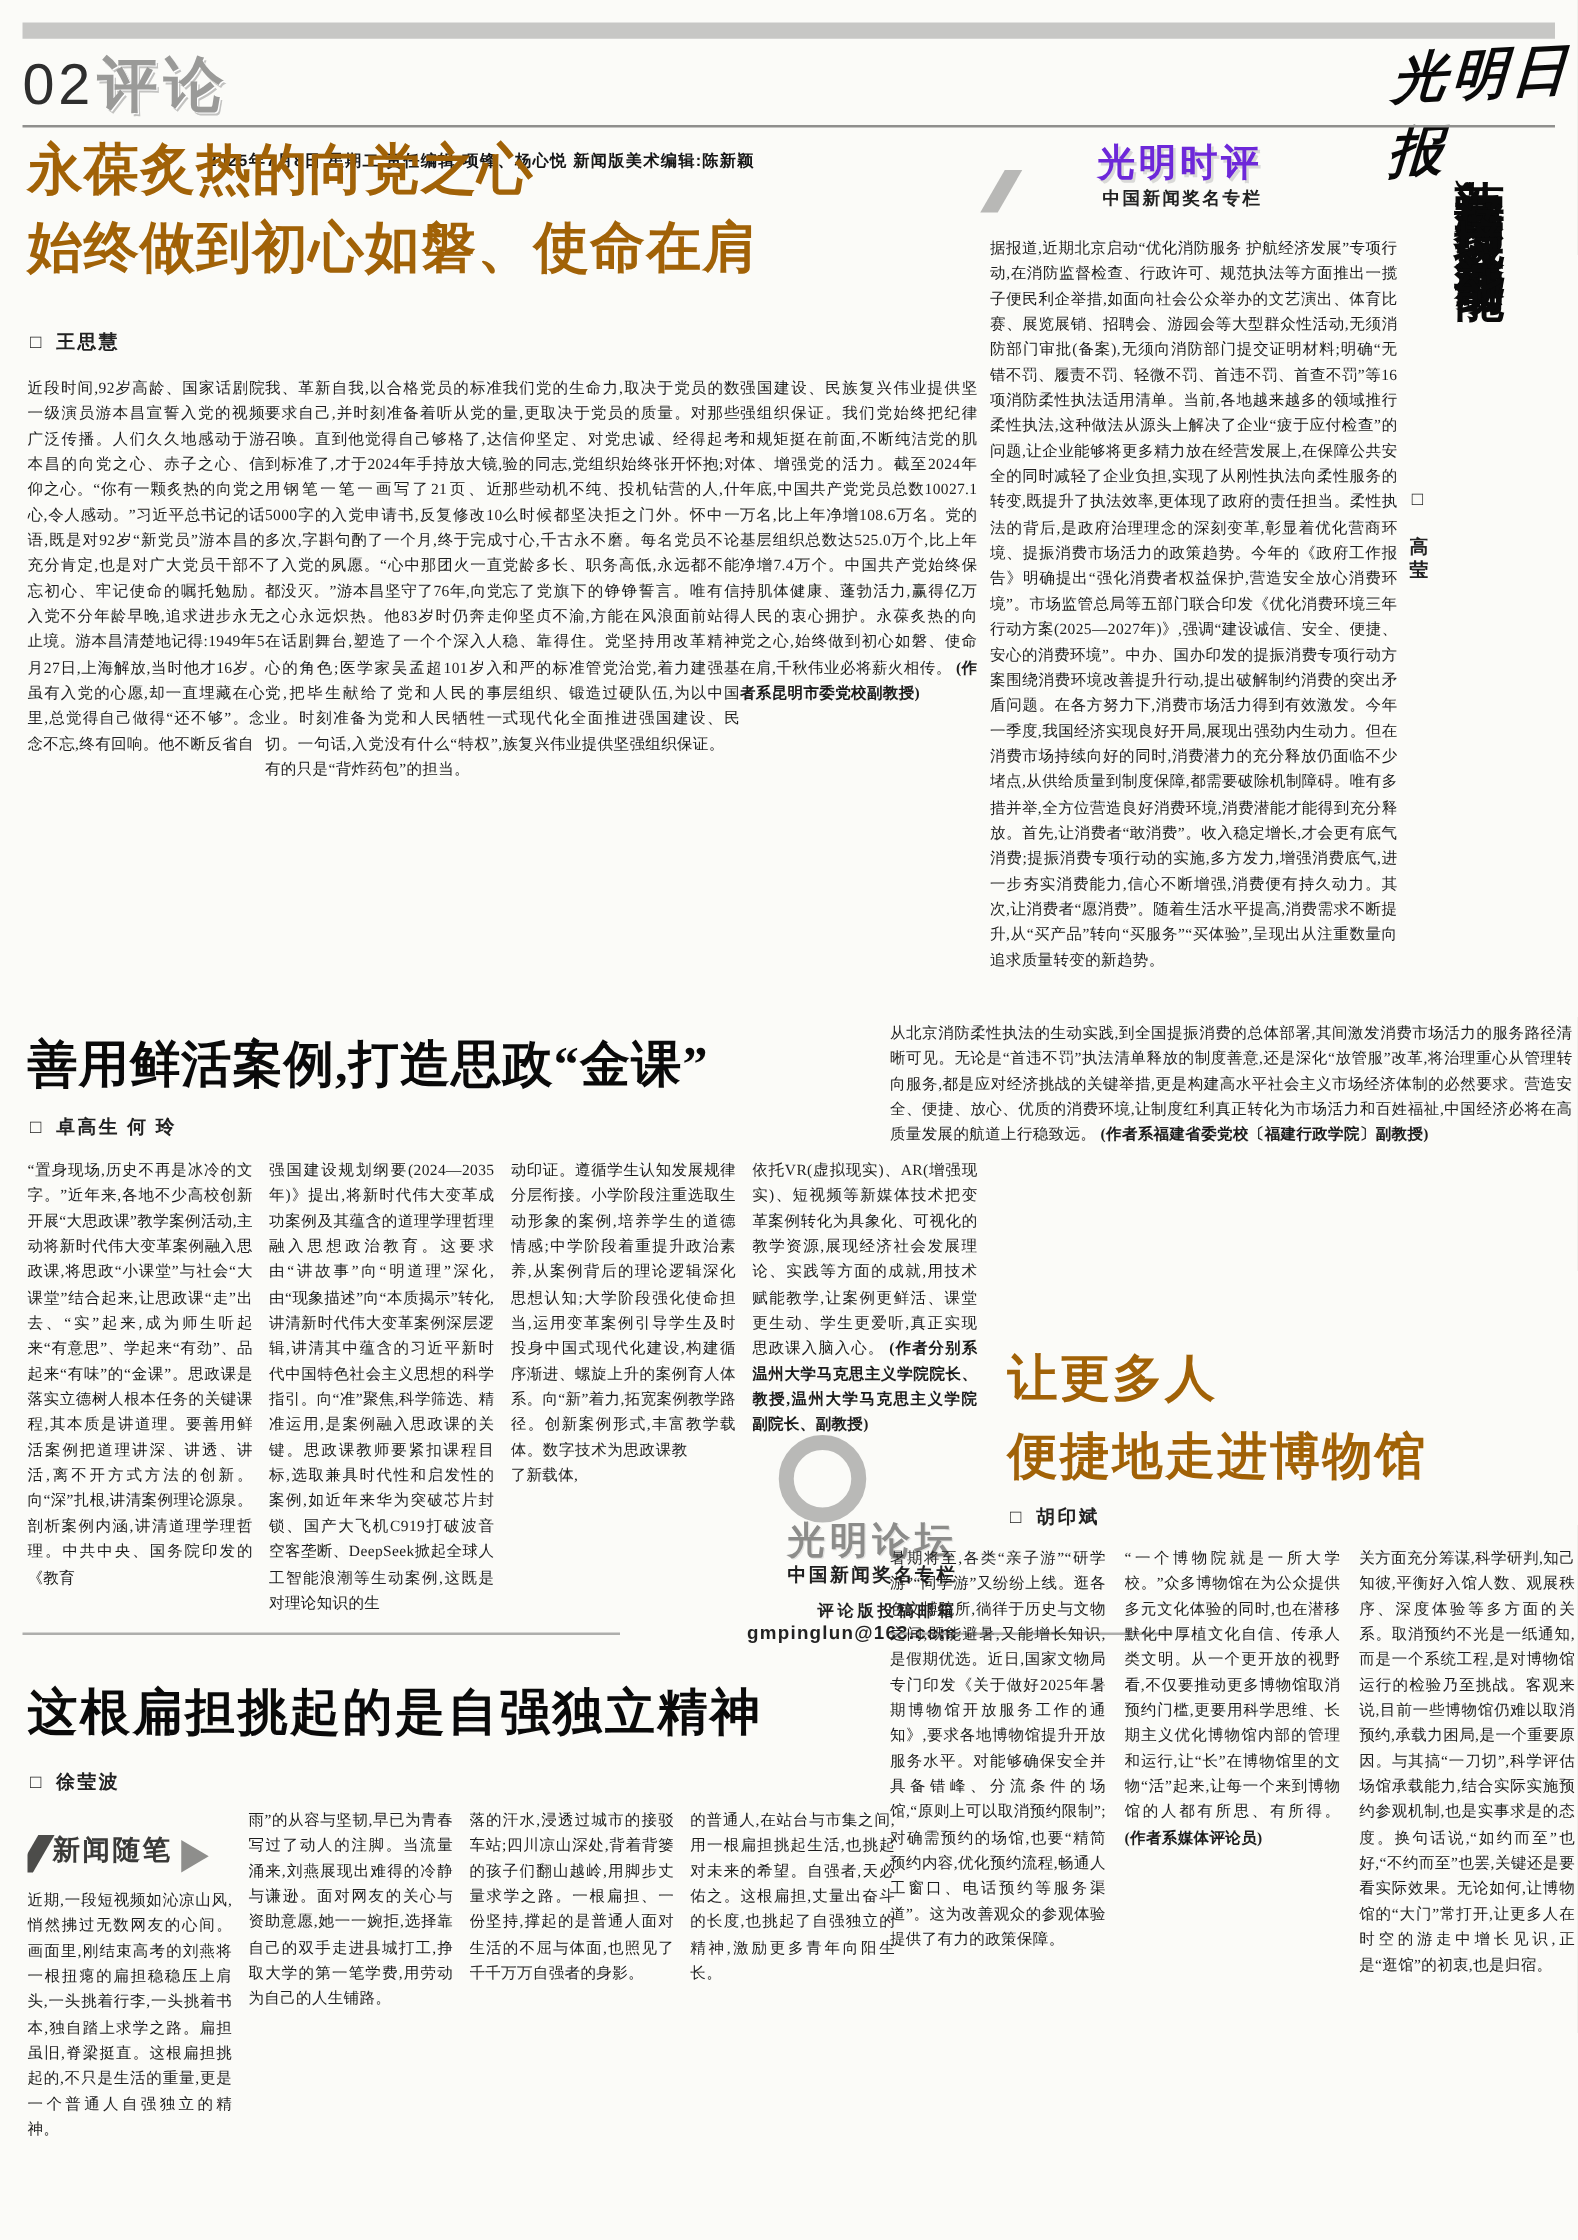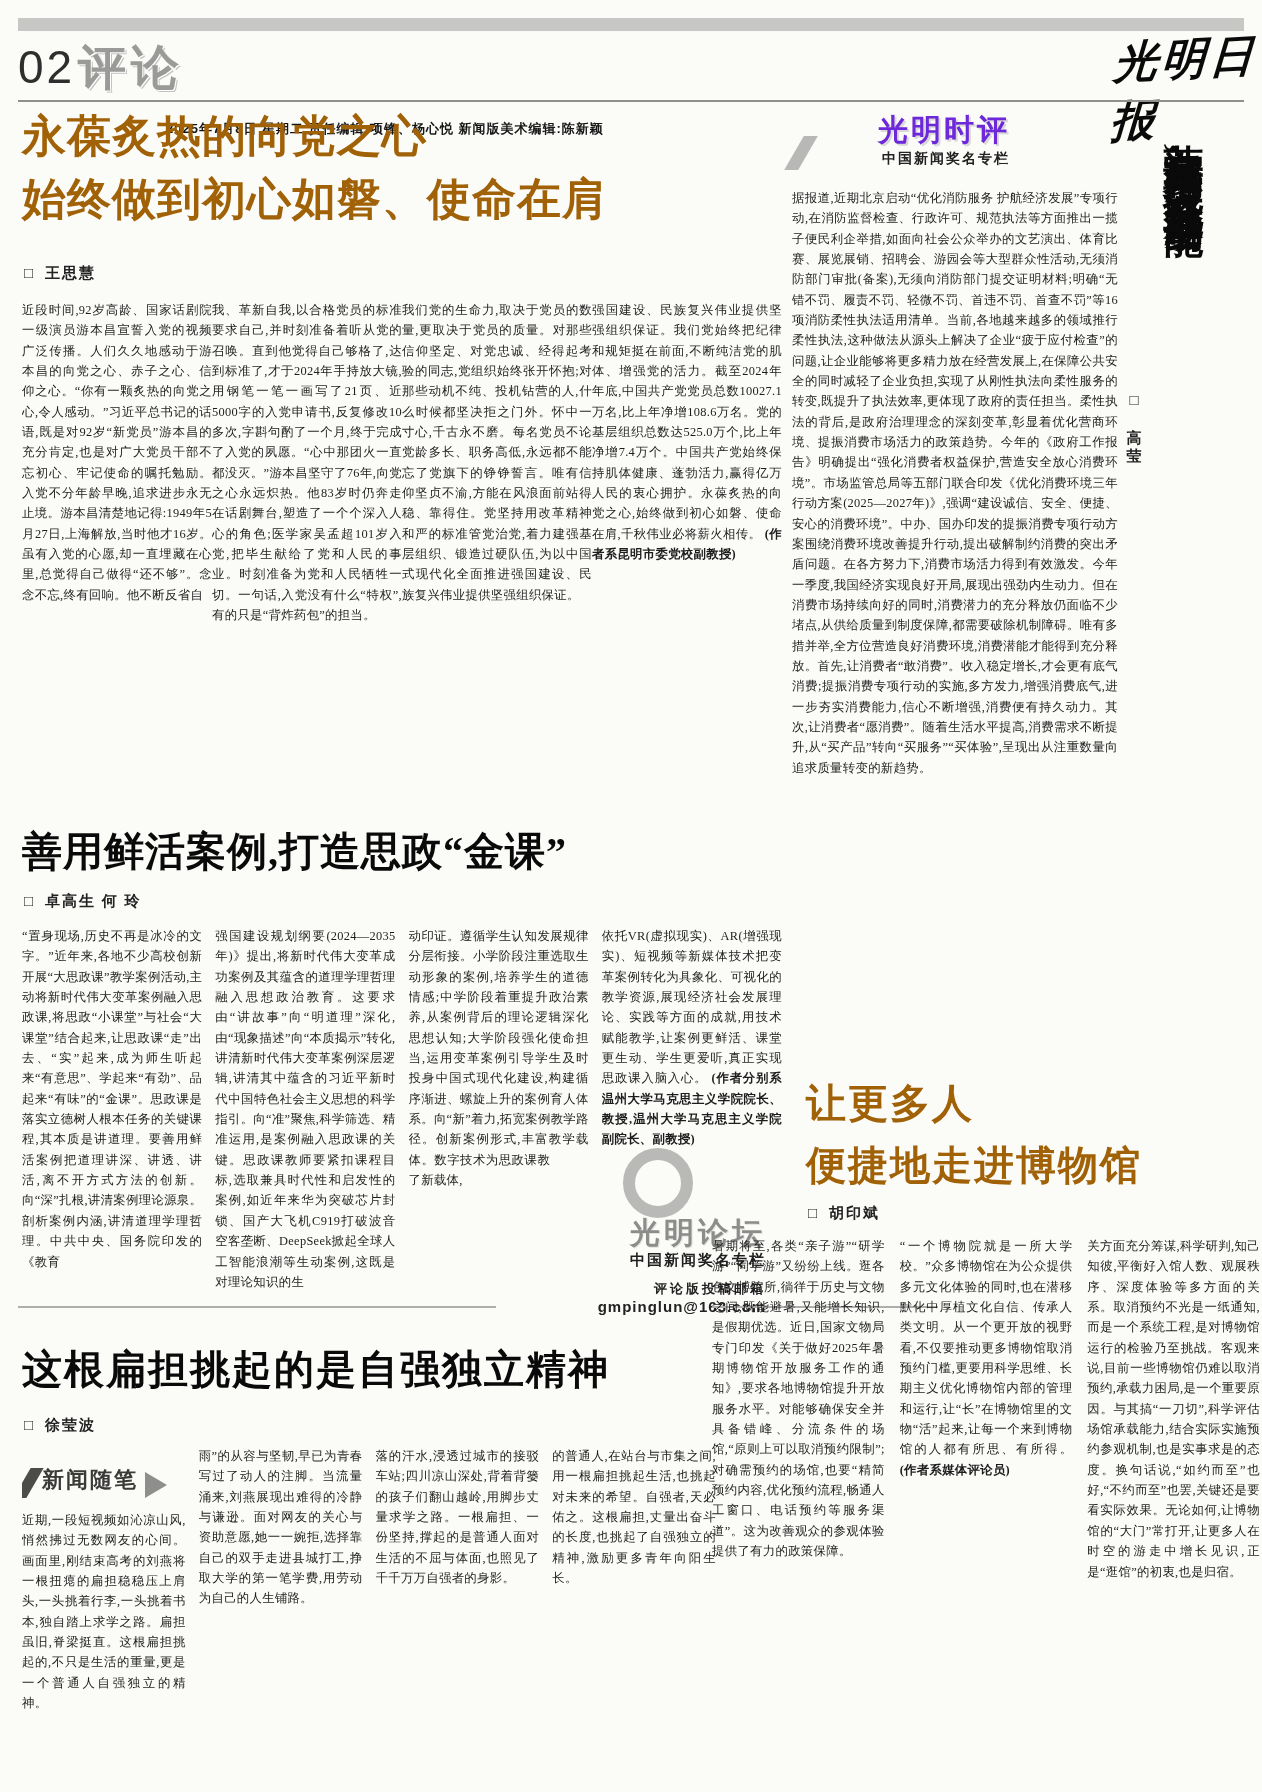--- a/index.html
+++ b/index.html
@@ -122,20 +122,24 @@
   <div class="abs shiping-box">
     <div class="shiping-slant"></div>
     <div class="shiping-title">光明时评</div>
     <div class="shiping-sub">中国新闻奖名专栏</div>
   </div>
   <div class="abs consume-body bodycol">据报道,近期北京启动“优化消防服务 护航经济发展”专项行动,在消防监督检查、行政许可、规范执法等方面推出一揽子便民利企举措,如面向社会公众举办的文艺演出、体育比赛、展览展销、招聘会、游园会等大型群众性活动,无须消防部门审批(备案),无须向消防部门提交证明材料;明确“无错不罚、履责不罚、轻微不罚、首违不罚、首查不罚”等16项消防柔性执法适用清单。当前,各地越来越多的领域推行柔性执法,这种做法从源头上解决了企业“疲于应付检查”的问题,让企业能够将更多精力放在经营发展上,在保障公共安全的同时减轻了企业负担,实现了从刚性执法向柔性服务的转变,既提升了执法效率,更体现了政府的责任担当。柔性执法的背后,是政府治理理念的深刻变革,彰显着优化营商环境、提振消费市场活力的政策趋势。今年的《政府工作报告》明确提出“强化消费者权益保护,营造安全放心消费环境”。市场监管总局等五部门联合印发《优化消费环境三年行动方案(2025—2027年)》,强调“建设诚信、安全、便捷、安心的消费环境”。中办、国办印发的提振消费专项行动方案围绕消费环境改善提升行动,提出破解制约消费的突出矛盾问题。在各方努力下,消费市场活力得到有效激发。今年一季度,我国经济实现良好开局,展现出强劲内生动力。但在消费市场持续向好的同时,消费潜力的充分释放仍面临不少堵点,从供给质量到制度保障,都需要破除机制障碍。唯有多措并举,全方位营造良好消费环境,消费潜能才能得到充分释放。首先,让消费者“敢消费”。收入稳定增长,才会更有底气消费;提振消费专项行动的实施,多方发力,增强消费底气,进一步夯实消费能力,信心不断增强,消费便有持久动力。其次,让消费者“愿消费”。随着生活水平提高,消费需求不断提升,从“买产品”转向“买服务”“买体验”,呈现出从注重数量向追求质量转变的新趋势。</div>
   <div class="abs consume-vbyline">
     <span class="bmark">□</span><span>高  莹</span>
   </div>
   <div class="abs consume-vtitle a-title-serif">营造良好消费环境,充分释放消费动能</div>
+  <div class="abs consume-ending bodycol">
+    <span>从北京消防柔性执法的生动实践,到全国提振消费的总体部署,其间激发消费市场活力的服务路径清晰可见。无论是“首违不罚”执法清单释放的制度善意,还是深化“放管服”改革,将治理重心从管理转向服务,都是应对经济挑战的关键举措,更是构建高水平社会主义市场经济体制的必然要求。营造安全、便捷、放心、优质的消费环境,让制度红利真正转化为市场活力和百姓福祉,中国经济必将在高质量发展的航道上行稳致远。</span>
+    <span class="attr">(作者系福建省委党校〔福建行政学院〕副教授)</span>
+  </div>
 
   <div class="abs a2-title a-title-serif">善用鲜活案例,打造思政“金课”</div>
   <div class="abs a2-byline byline">
     <span class="bmark">□</span><span>卓高生  何  玲</span>
   </div>
   <div class="abs a2-body colrow">
     <div class="bodycol">“置身现场,历史不再是冰冷的文字。”近年来,各地不少高校创新开展“大思政课”教学案例活动,主动将新时代伟大变革案例融入思政课,将思政“小课堂”与社会“大课堂”结合起来,让思政课“走”出去、“实”起来,成为师生听起来“有意思”、学起来“有劲”、品起来“有味”的“金课”。思政课是落实立德树人根本任务的关键课程,其本质是讲道理。要善用鲜活案例把道理讲深、讲透、讲活,离不开方式方法的创新。向“深”扎根,讲清案例理论源泉。剖析案例内涵,讲清道理学理哲理。中共中央、国务院印发的《教育</div>
     <div class="bodycol">强国建设规划纲要(2024—2035年)》提出,将新时代伟大变革成功案例及其蕴含的道理学理哲理融入思想政治教育。这要求由“讲故事”向“明道理”深化,由“现象描述”向“本质揭示”转化,讲清新时代伟大变革案例深层逻辑,讲清其中蕴含的习近平新时代中国特色社会主义思想的科学指引。向“准”聚焦,科学筛选、精准运用,是案例融入思政课的关键。思政课教师要紧扣课程目标,选取兼具时代性和启发性的案例,如近年来华为突破芯片封锁、国产大飞机C919打破波音空客垄断、DeepSeek掀起全球人工智能浪潮等生动案例,这既是对理论知识的生</div>
     <div class="bodycol">动印证。遵循学生认知发展规律分层衔接。小学阶段注重选取生动形象的案例,培养学生的道德情感;中学阶段着重提升政治素养,从案例背后的理论逻辑深化思想认知;大学阶段强化使命担当,运用变革案例引导学生及时投身中国式现代化建设,构建循序渐进、螺旋上升的案例育人体系。向“新”着力,拓宽案例教学路径。创新案例形式,丰富教学载体。数字技术为思政课教学创造了新载体,</div>
     <div class="bodycol">

